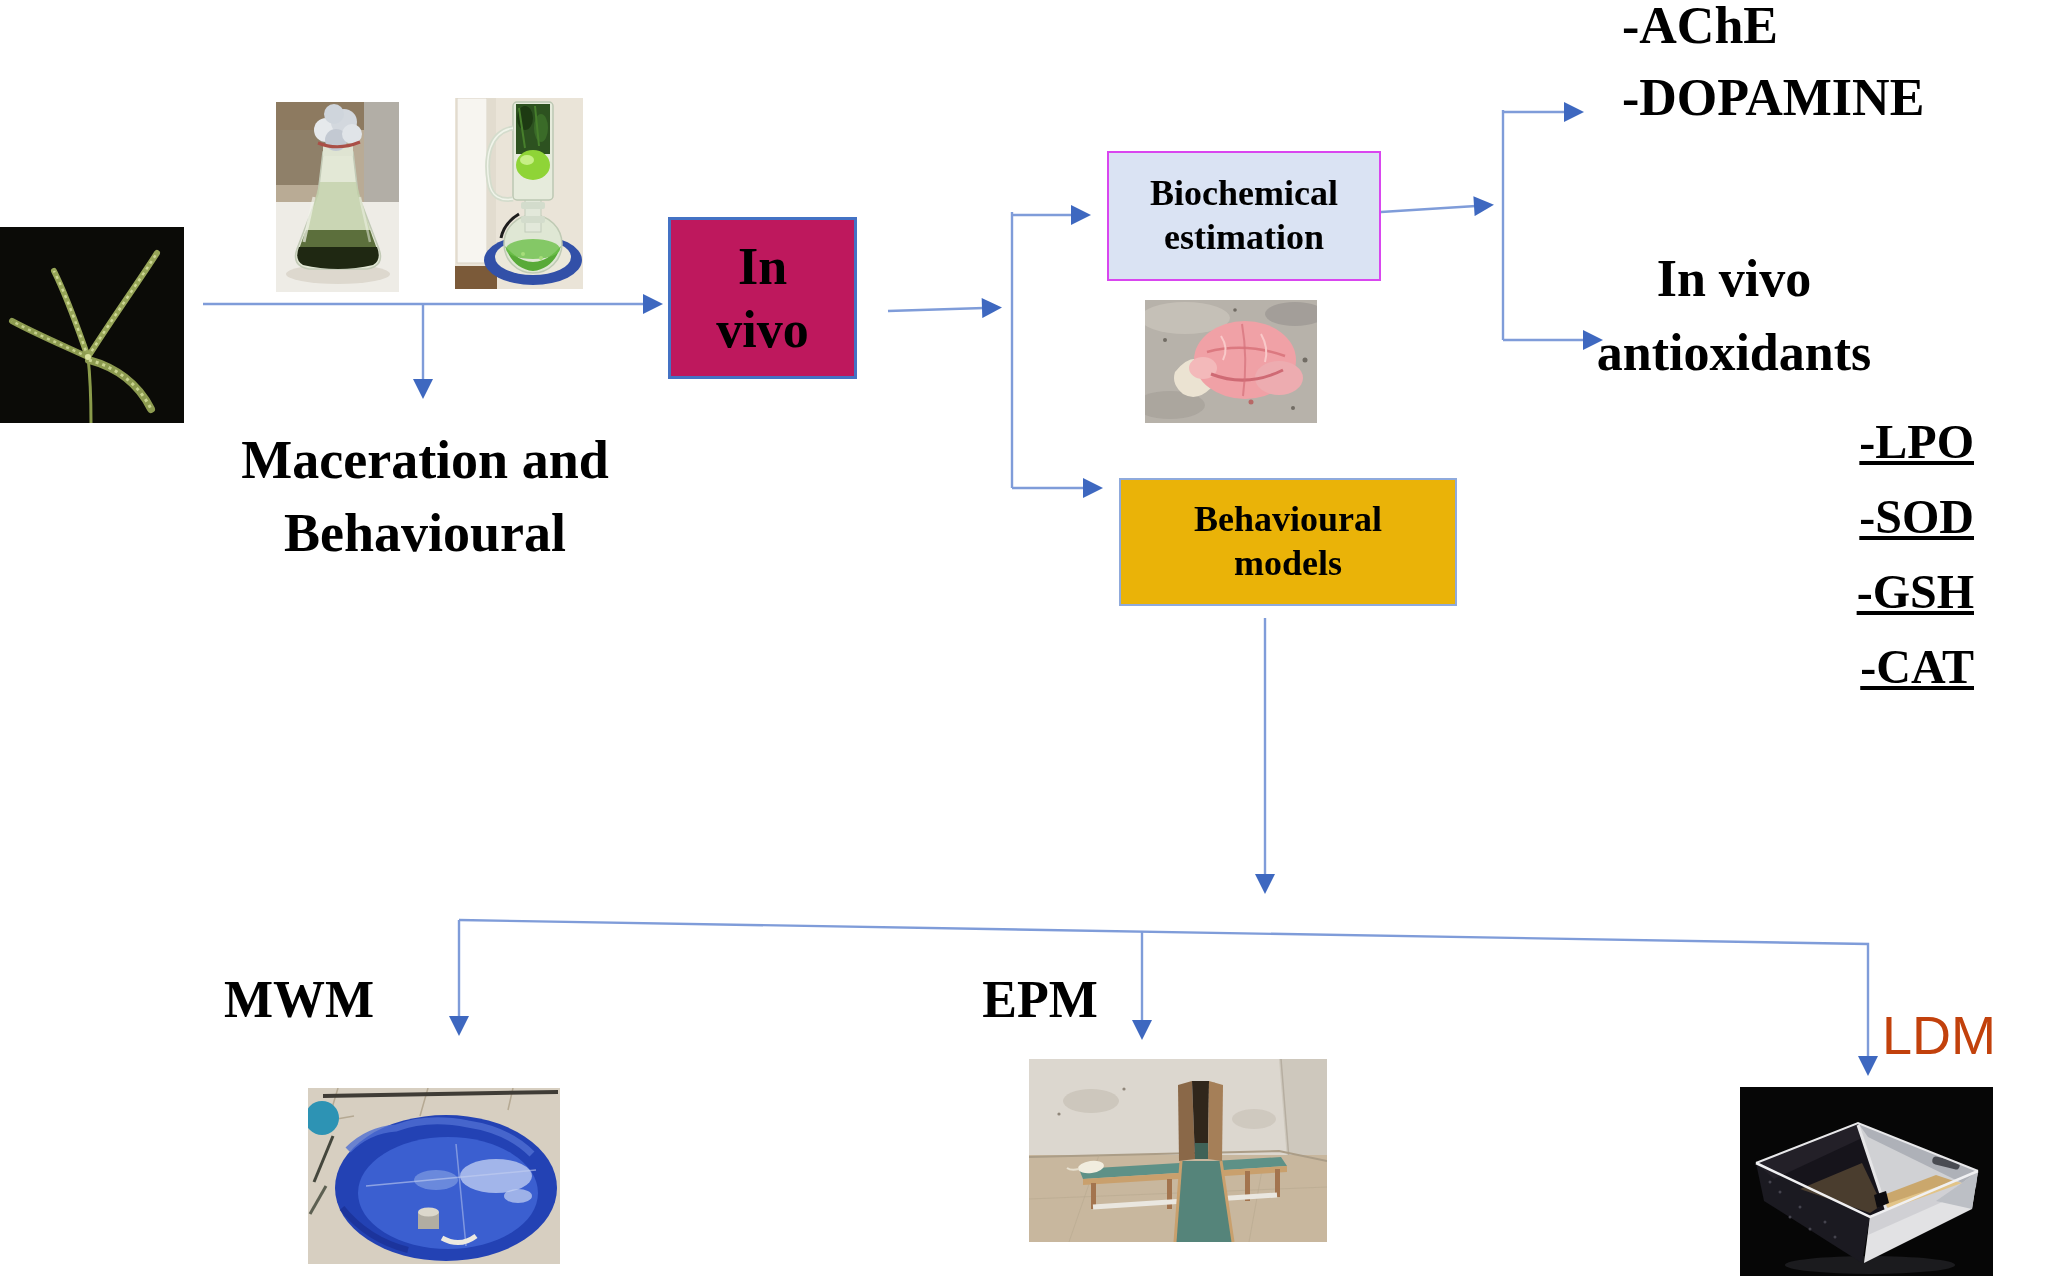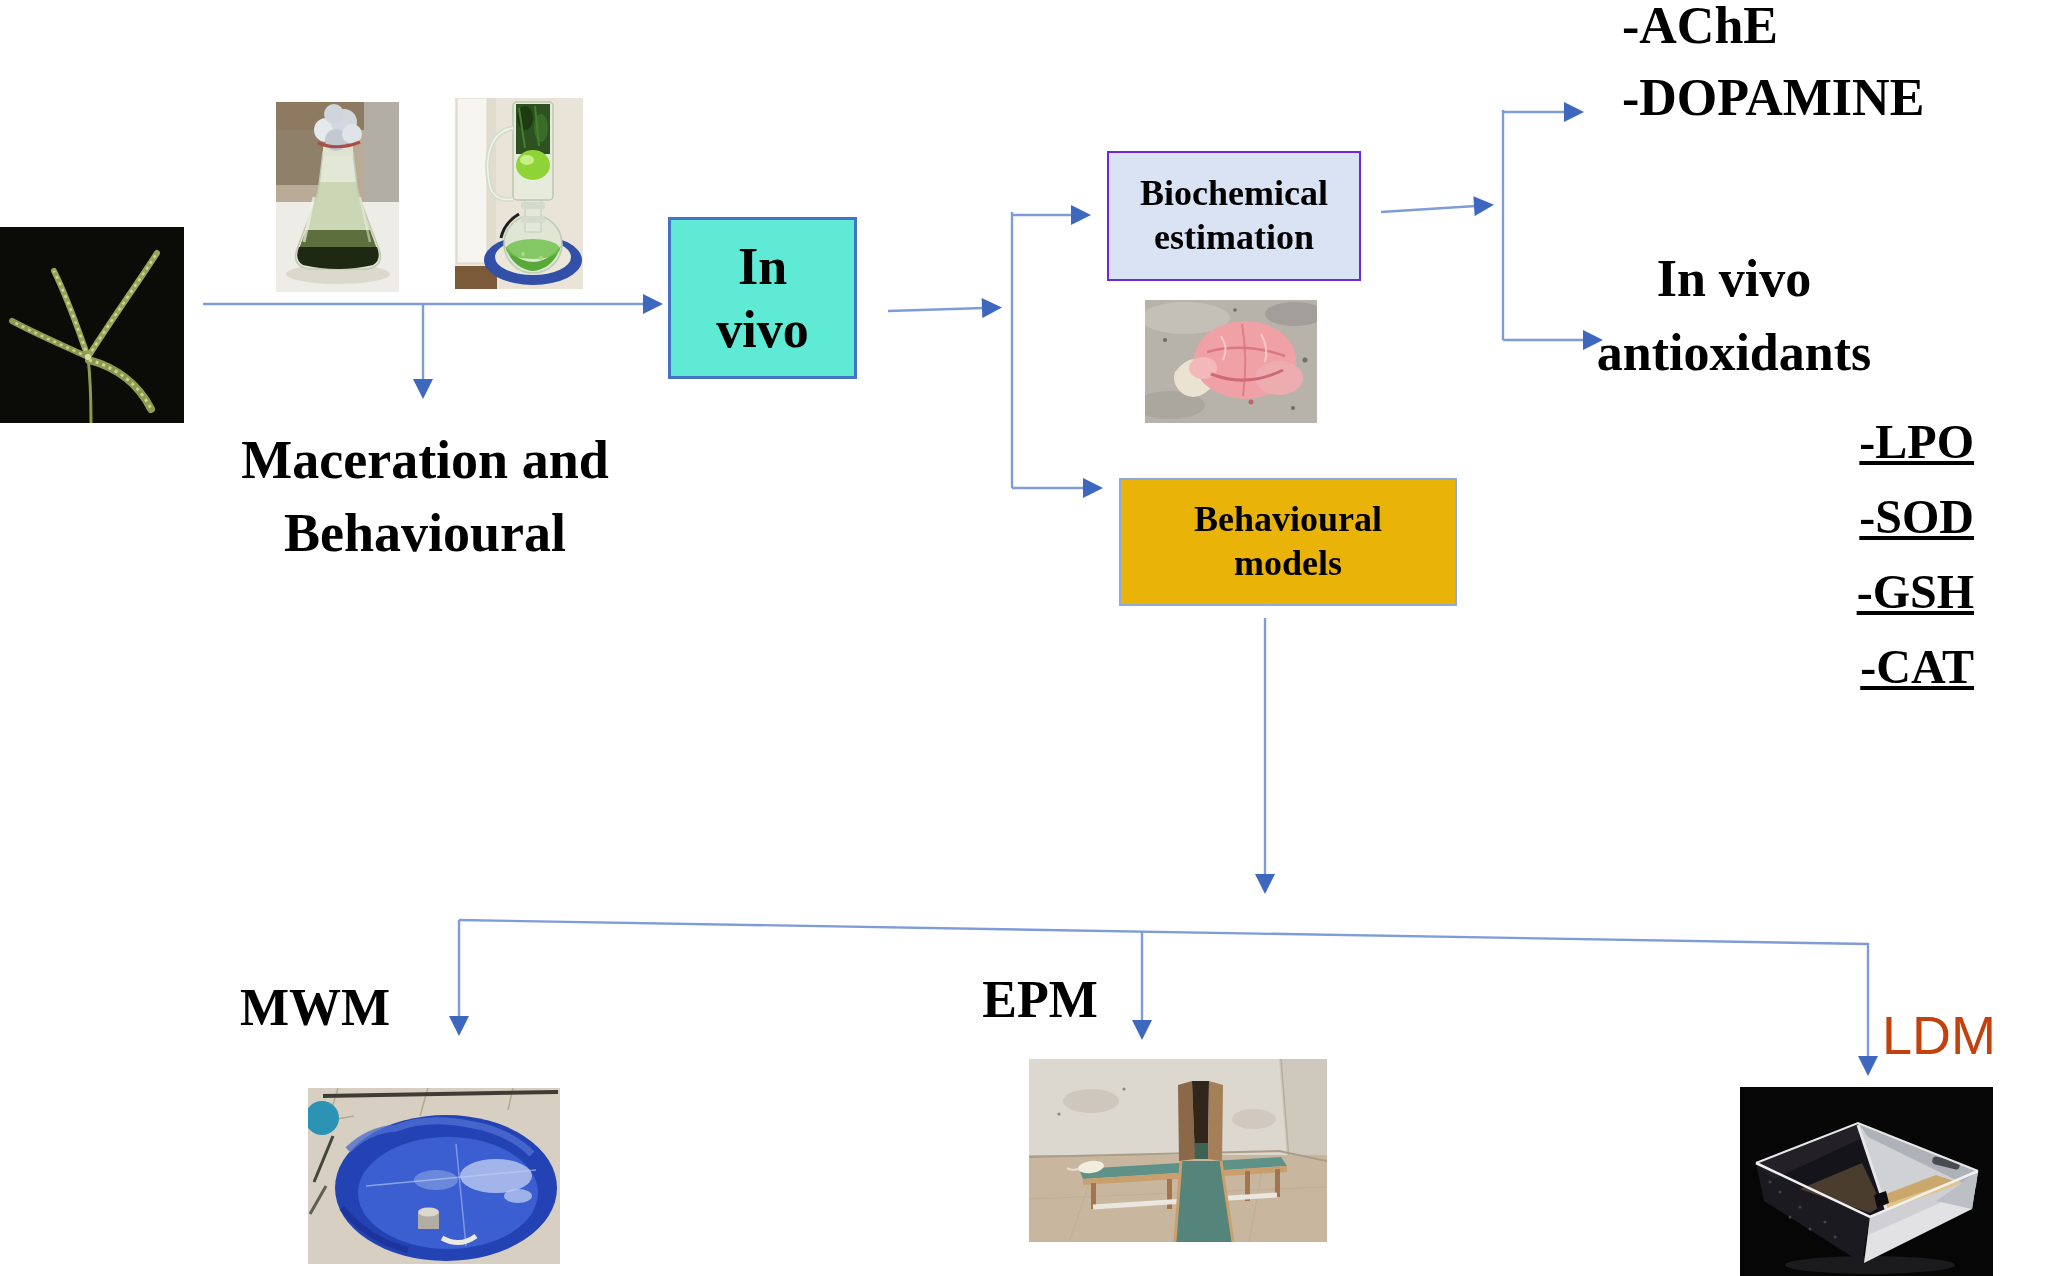--- a/index.html
+++ b/index.html
@@ -15,25 +15,25 @@
   #connectors{position:absolute;left:0;top:0;z-index:1;}
   .photo{position:absolute;z-index:2;}
   .node{
     position:absolute;z-index:2;
     display:flex;flex-direction:column;align-items:center;justify-content:center;
     text-align:center;font-weight:700;line-height:1.22;
     box-sizing:border-box;
   }
   #in-vivo-box{
     left:668px;top:217px;width:189px;height:162px;
-    background:#5eead4;border:3px solid #4472C4;font-size:52px;
+    background:#be185d;border:3px solid #4472C4;font-size:52px;
   }
   #biochemical-box{
-    left:1107px;top:151px;width:254px;height:130px;
-    background:#DAE3F3;border:2px solid #6d28d9;font-size:36px;
+    left:1107px;top:151px;width:274px;height:130px;
+    background:#DAE3F3;border:2px solid #d946ef;font-size:36px;
   }
   #behavioural-box{
     left:1119px;top:478px;width:338px;height:128px;
     background:#eab308;border:2px solid #8FAADC;font-size:36px;
   }
   .bigtext{
     position:absolute;z-index:2;font-weight:700;white-space:nowrap;
   }
   #maceration-label{
     left:145px;top:424px;width:560px;text-align:center;
@@ -43,21 +43,21 @@
     left:1622px;top:-10px;font-size:52px;line-height:72px;text-align:left;
   }
   #antiox-title{
     left:1494px;top:242px;width:480px;text-align:center;
     font-size:52px;line-height:74px;
   }
   #antiox-items{
     left:1494px;top:404px;width:480px;text-align:right;
     font-size:48px;line-height:75px;text-decoration:underline;
   }
-  #mwm-label{left:215px;top:970px;width:200px;text-align:center;font-size:52px;margin-top:8px;}
+  #mwm-label{left:224px;top:970px;width:200px;font-size:52px;}
   #epm-label{left:940px;top:970px;width:200px;text-align:center;font-size:52px;}
   #ldm-label{
     left:1882px;top:1004px;font-size:54px;font-weight:400;
     font-family:"Liberation Sans","DejaVu Sans",sans-serif;color:#c2410c;
   }
 </style>
 </head>
 <body>
 
 <div id="canvas">

